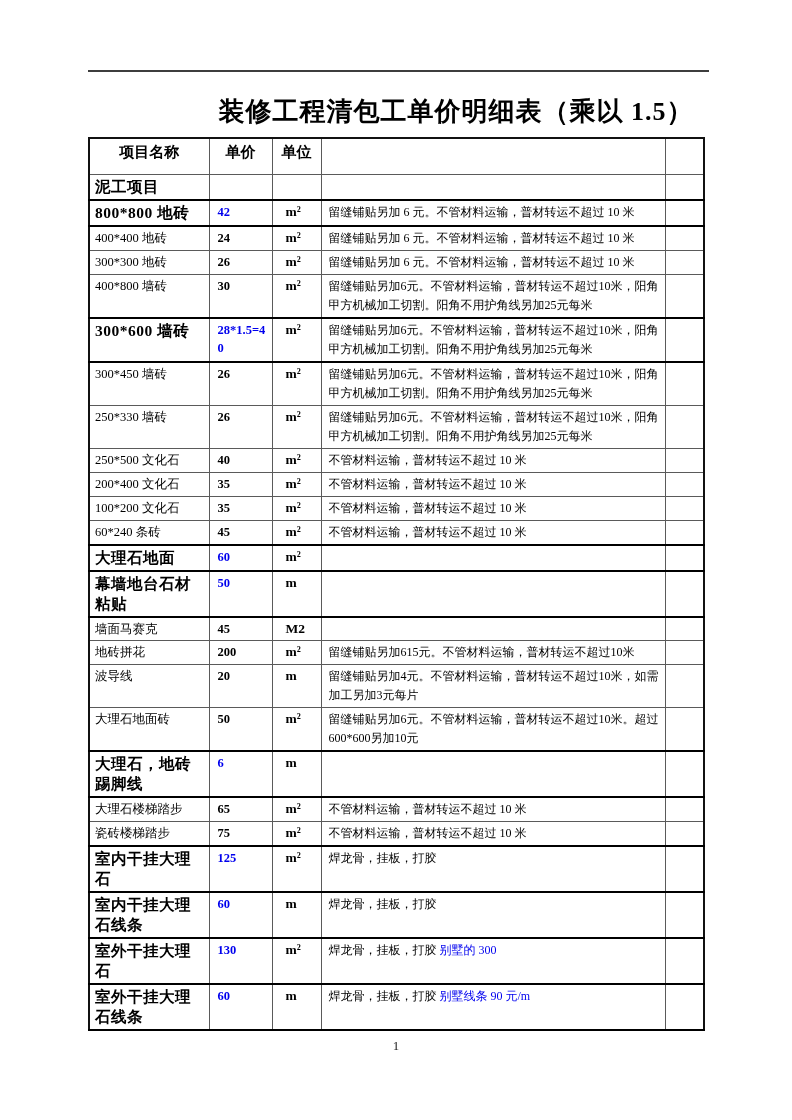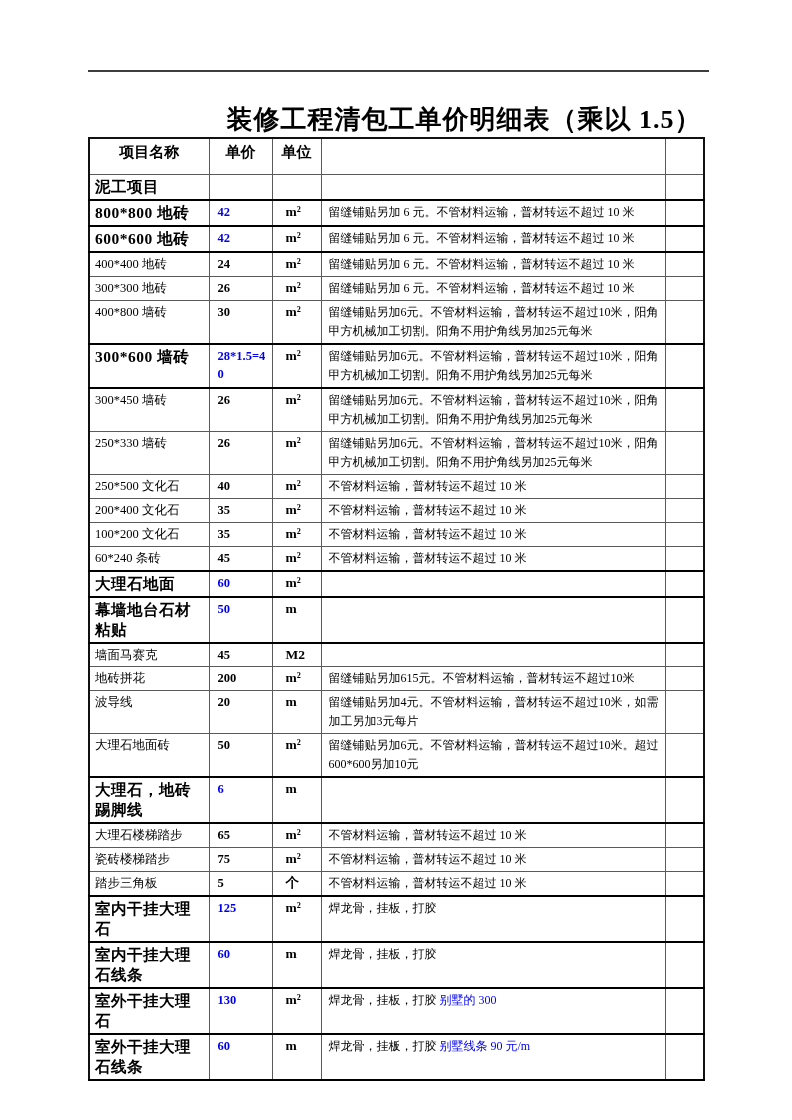--- a/index.html
+++ b/index.html
@@ -4,21 +4,21 @@
 <style>
   html,body { margin:0; padding:0; background:#e8e8e8; }
   .page {
     position:relative; width:792px; height:1120px; margin:0 auto;
     background:#ffffff; color:#000;
     font-family:"Liberation Serif","DejaVu Serif",serif;
     overflow:hidden;
   }
   .top-rule { position:absolute; left:88px; top:70px; width:621px; height:2px; background:#3d3d3d; }
   .title {
-    position:absolute; left:150px; top:94px; width:612px; margin:8px;
+    position:absolute; left:150px; top:94px; width:612px; margin:0;
     text-align:center; font-size:26px; font-weight:bold; letter-spacing:1px; white-space:nowrap;
   }
   table.price {
     position:absolute; left:88px; top:137px; width:615px;
     border-collapse:collapse; table-layout:fixed;
     border:2px solid #111;
   }
   .price th, .price td { border:1px solid #5a5a5a; vertical-align:top; overflow:hidden; }
   .price thead th { height:29px; padding:4px 2px 2px; font-size:15px; font-weight:bold; text-align:center; }
   td.c-name  { padding:2px 3px 2px 5px;  font-size:12.5px; line-height:18px; }
@@ -63,27 +63,20 @@
           <td class="c-note"><span></span></td>
           <td class="c-extra"></td>
         </tr>
         <tr class="bold heavy">
           <td class="c-name">800*800 地砖</td>
           <td class="c-price"><span class="blue">42</span></td>
           <td class="c-unit">m²</td>
           <td class="c-note"><span>留缝铺贴另加 6 元。不管材料运输，普材转运不超过 10 米</span></td>
           <td class="c-extra"></td>
         </tr>
-        <tr class="bold heavy">
-          <td class="c-name">600*600 地砖</td>
-          <td class="c-price"><span class="blue">42</span></td>
-          <td class="c-unit">m²</td>
-          <td class="c-note"><span>留缝铺贴另加 6 元。不管材料运输，普材转运不超过 10 米</span></td>
-          <td class="c-extra"></td>
-        </tr>
         <tr class="">
           <td class="c-name">400*400 地砖</td>
           <td class="c-price"><span>24</span></td>
           <td class="c-unit">m²</td>
           <td class="c-note"><span>留缝铺贴另加 6 元。不管材料运输，普材转运不超过 10 米</span></td>
           <td class="c-extra"></td>
         </tr>
         <tr class="">
           <td class="c-name">300*300 地砖</td>
           <td class="c-price"><span>26</span></td>
@@ -203,27 +196,20 @@
           <td class="c-note"><span>不管材料运输，普材转运不超过 10 米</span></td>
           <td class="c-extra"></td>
         </tr>
         <tr class="">
           <td class="c-name">瓷砖楼梯踏步</td>
           <td class="c-price"><span>75</span></td>
           <td class="c-unit">m²</td>
           <td class="c-note"><span>不管材料运输，普材转运不超过 10 米</span></td>
           <td class="c-extra"></td>
         </tr>
-        <tr class="">
-          <td class="c-name">踏步三角板</td>
-          <td class="c-price"><span>5</span></td>
-          <td class="c-unit">个</td>
-          <td class="c-note"><span>不管材料运输，普材转运不超过 10 米</span></td>
-          <td class="c-extra"></td>
-        </tr>
         <tr class="bold heavy">
           <td class="c-name">室内干挂大理石</td>
           <td class="c-price"><span class="blue">125</span></td>
           <td class="c-unit">m²</td>
           <td class="c-note"><span>焊龙骨，挂板，打胶</span></td>
           <td class="c-extra"></td>
         </tr>
         <tr class="bold heavy">
           <td class="c-name">室内干挂大理石线条</td>
           <td class="c-price"><span class="blue">60</span></td>

